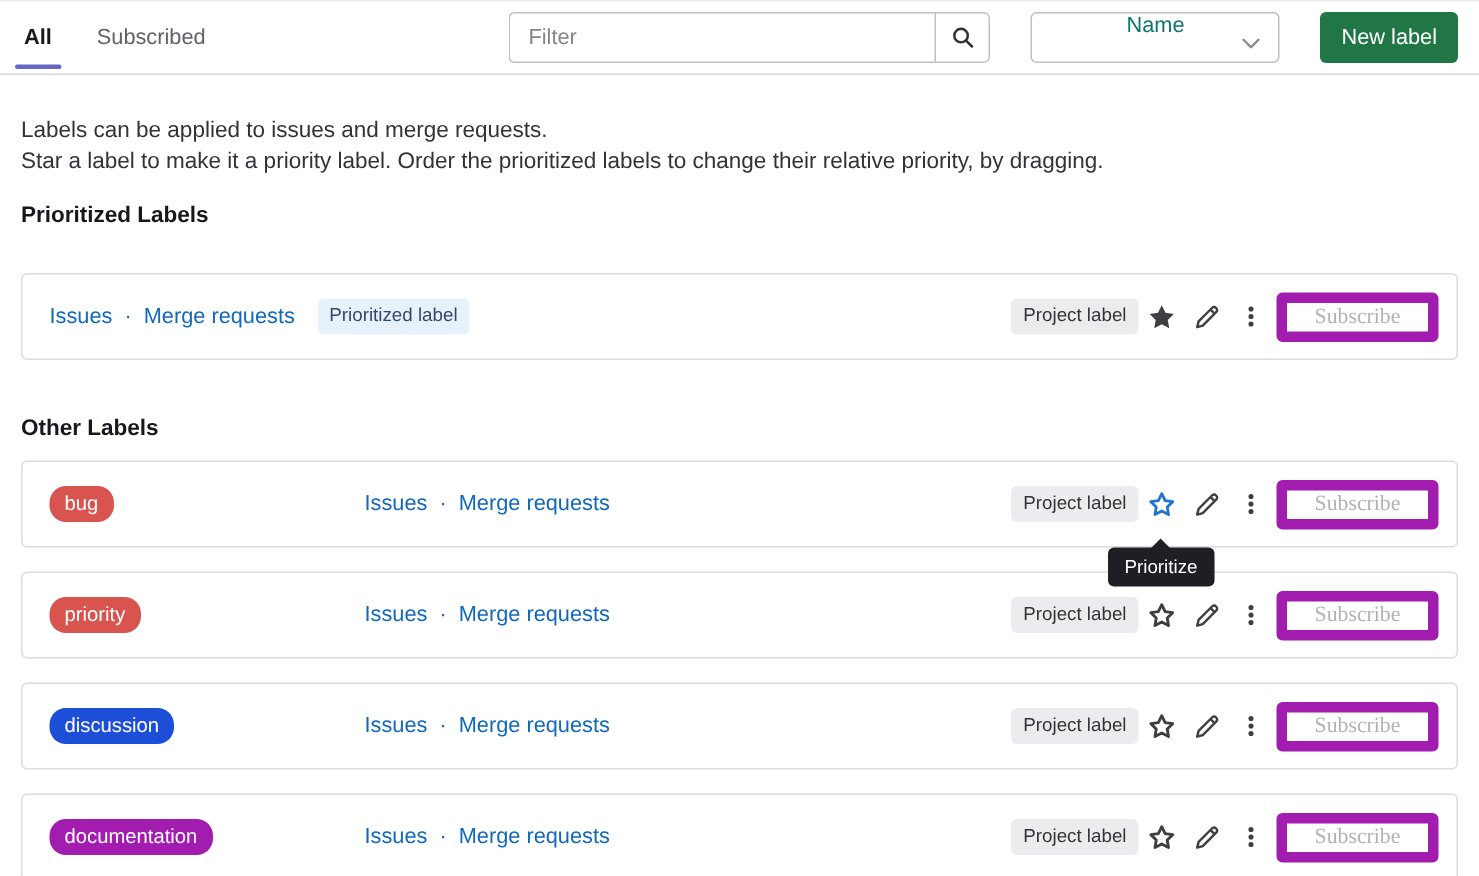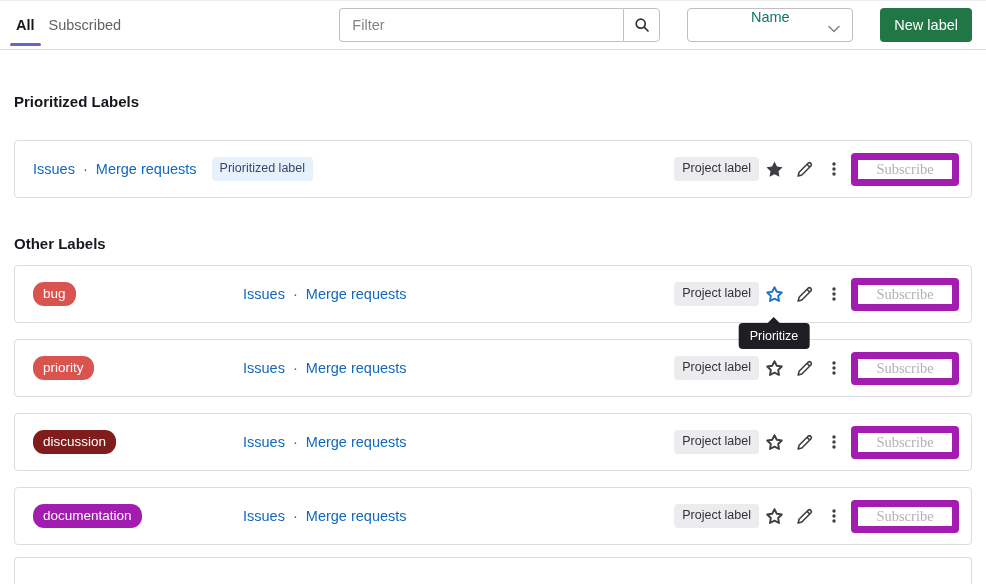--- a/index.html
+++ b/index.html
@@ -2,21 +2,21 @@
 <html><head>
 <meta charset="utf-8">
 <style>
   * { margin: 0; padding: 0; box-sizing: border-box; }
   html, body { width: 986px; height: 584px; overflow: hidden; background: #fff;
     font-family: "Liberation Sans", sans-serif; color: #333238; }
 
   
   .topbar { display: flex; align-items: center; height: 50px;
     border-top: 1px solid #ececec; border-bottom: 1px solid #dbdbdb; padding: 0 14px; }
-  .tabs { display: flex; align-items: stretch; height: 100%; gap: 10px; }
+  .tabs { display: flex; align-items: stretch; height: 100%; gap: 26px; }
   .tab { display: flex; align-items: center; font-size: 14.5px; color: #626168;
     position: relative; cursor: pointer; padding: 0 2px; }
   .tab.active { color: #18171d; font-weight: bold; }
   .tab.active::after { content: ""; position: absolute; left: -4px; right: -4px;
     bottom: 3px; height: 3px; border-radius: 3px; background: #6666c4; }
 
   .toolbar { margin-left: auto; display: flex; align-items: center; gap: 27px; }
   .filter-group { display: flex; height: 34px; width: 321px; }
   .filter-input { flex: 1; border: 1px solid #bfbfc3; border-right: none;
     border-radius: 4px 0 0 4px; padding: 0 12px; font-size: 14.5px; color: #333;
@@ -126,20 +126,24 @@
             <use href="#i-chevron"></use>
           </svg>
       </span>
     </div>
     <button class="new-label-btn" style="background-color: rgb(33, 118, 69);">New label</button>
   </div>
 </div>
 
 <div class="content">
 
+  <p class="intro">
+    <span>Labels can be applied to issues and merge requests.</span><br>
+    <span>Star a label to make it a priority label. Order the prioritized labels to change their relative priority, by dragging.</span>
+  </p>
 
   <h2 class="section-heading heading-prioritized">Prioritized Labels</h2>
 
   <div class="card">
     <div class="links">
       <a>Issues</a>
       <span class="sep">·</span>
       <a>Merge requests</a>
     </div>
     <span class="badge badge-info">Prioritized label</span>
@@ -222,21 +226,21 @@
         <svg width="16" height="16">
             <use href="#i-dots"></use>
           </svg>
       </button>
       <button class="subscribe-btn">Subscribe</button>
     </div>
   </div>
 
   <div class="card">
     <div class="label-cell">
-      <span class="pill" style="background-color: #7f1d1d;">discussion</span>
+      <span class="pill" style="background-color: #1d4ed8;">discussion</span>
     </div>
     <div class="links">
       <a>Issues</a>
       <span class="sep">·</span>
       <a>Merge requests</a>
     </div>
     <div class="actions">
       <span class="badge badge-gray">Project label</span>
       <button class="icon-btn">
         <svg width="19" height="19">

